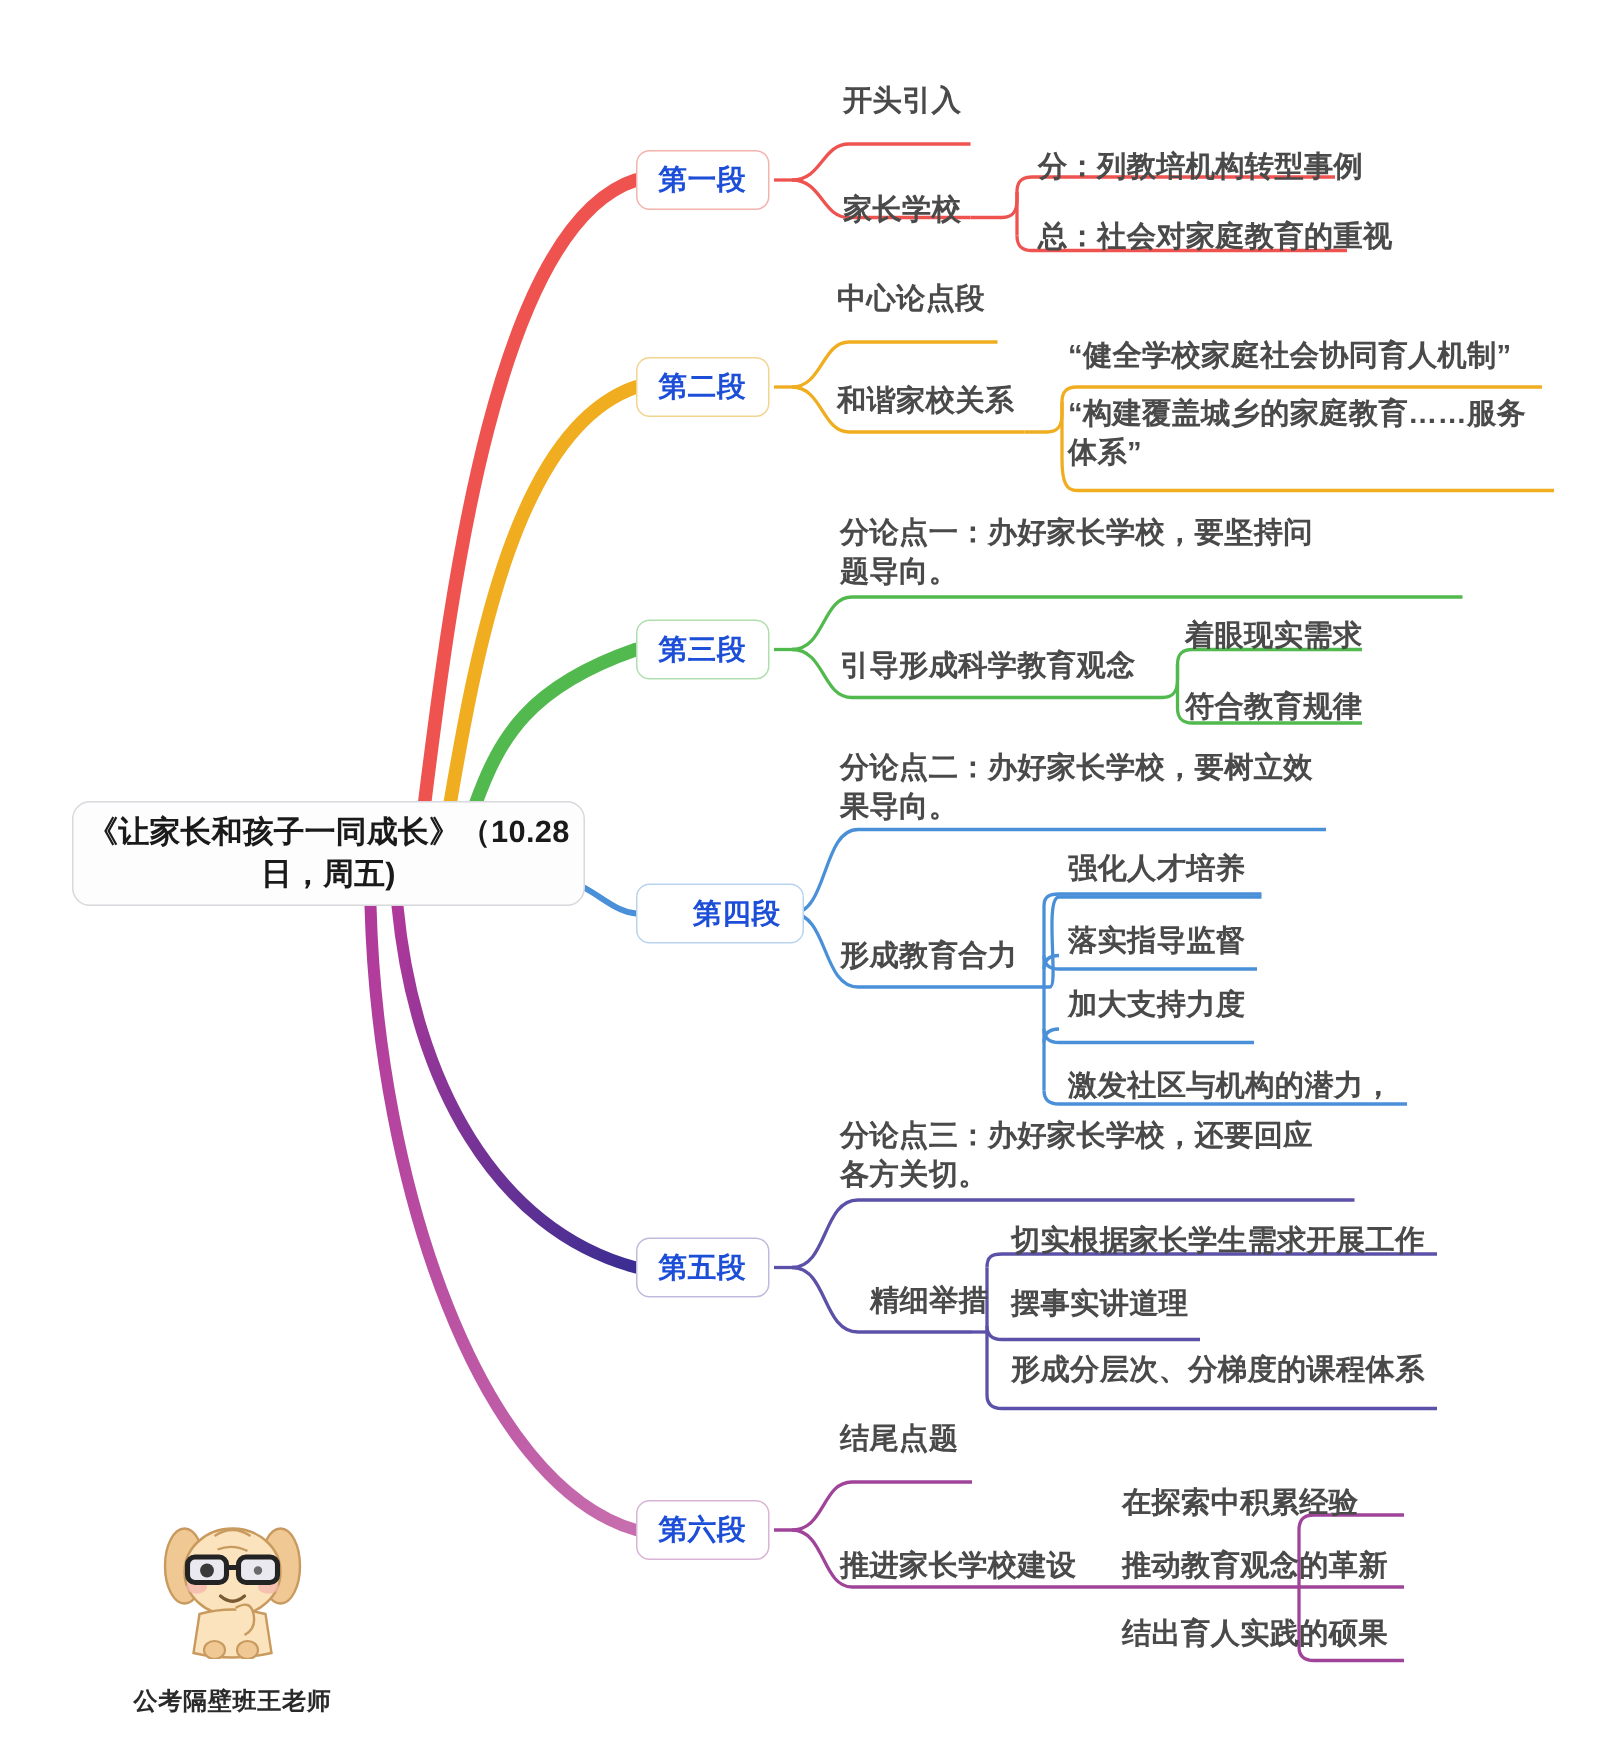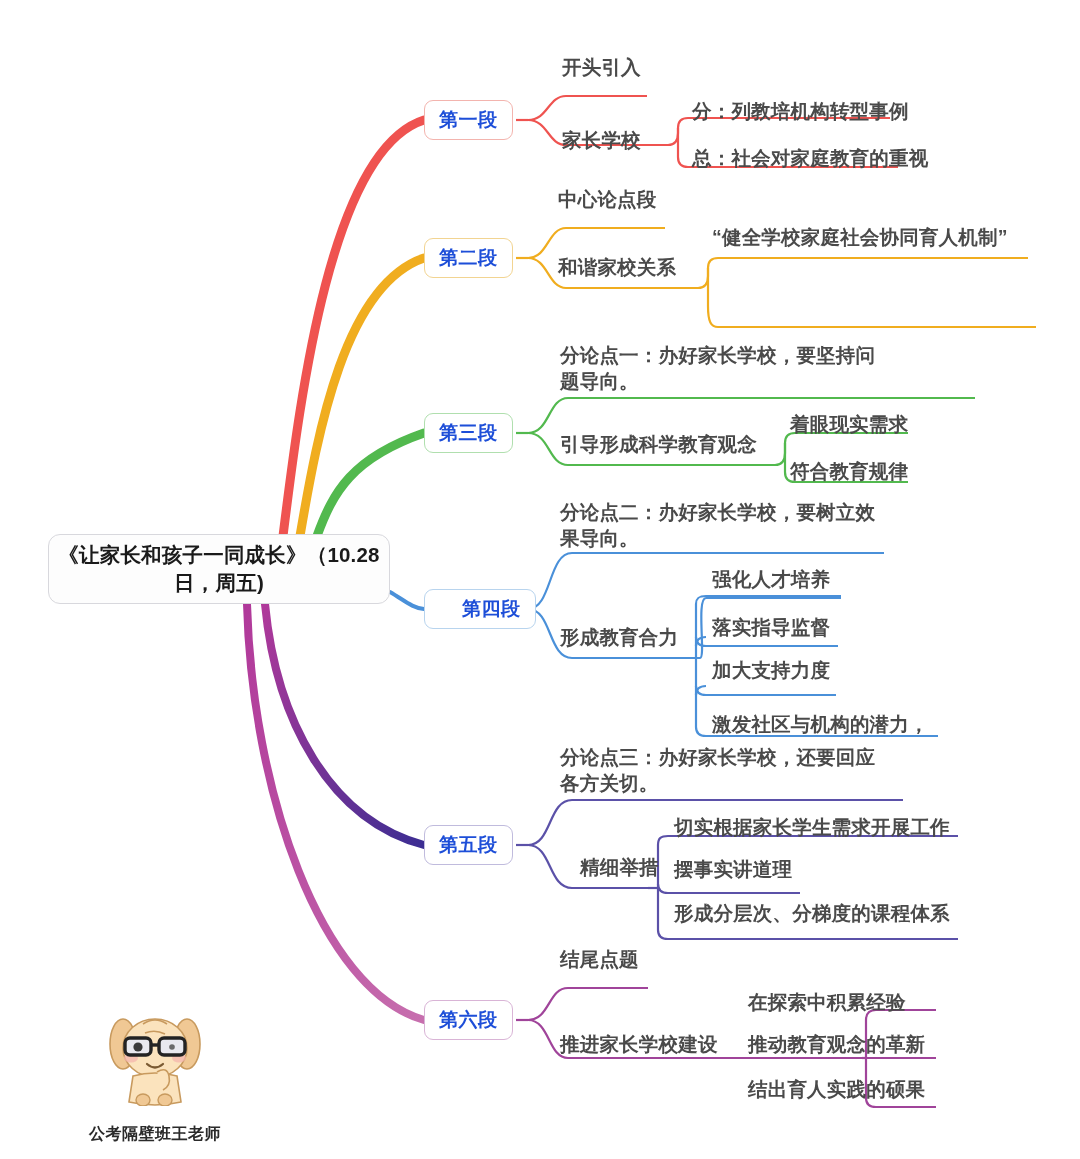--- a/index.html
+++ b/index.html
@@ -199,20 +199,21 @@
   </div>
 
   <div class="topic" style="left:562px; top:55px;">开头引入</div>
   <div class="topic" style="left:562px; top:112px;margin-top:16px;">家长学校</div>
   <div class="leaf" style="left:692px; top:146px;">总：社会对家庭教育的重视</div>
   <div class="leaf" style="left:692px; top:99px;">分：列教培机构转型事例</div>
 
   <div class="topic" style="left:558px; top:187px;">中心论点段</div>
   <div class="topic" style="left:558px; top:255px;">和谐家校关系</div>
   <div class="leaf" style="left:712px; top:225px;">“健全学校家庭社会协同育人机制”</div>
+  <div class="leaf wrap" style="left:712px; top:264px; width:322px;">“构建覆盖城乡的家庭教育……服务体系”</div>
 
   <div class="topic wrap" style="left:560px; top:343px; width:330px;">分论点一：办好家长学校，要坚持问题导向。</div>
   <div class="topic" style="left:560px; top:432px;">引导形成科学教育观念</div>
   <div class="leaf" style="left:790px; top:412px;">着眼现实需求</div>
   <div class="leaf" style="left:790px; top:459px;">符合教育规律</div>
 
   <div class="topic wrap" style="left:560px; top:500px; width:330px;">分论点二：办好家长学校，要树立效果导向。</div>
   <div class="topic" style="left:560px; top:625px;">形成教育合力</div>
   <div class="leaf" style="left:712px; top:567px;">强化人才培养</div>
   <div class="leaf" style="left:712px; top:615px;">落实指导监督</div>

